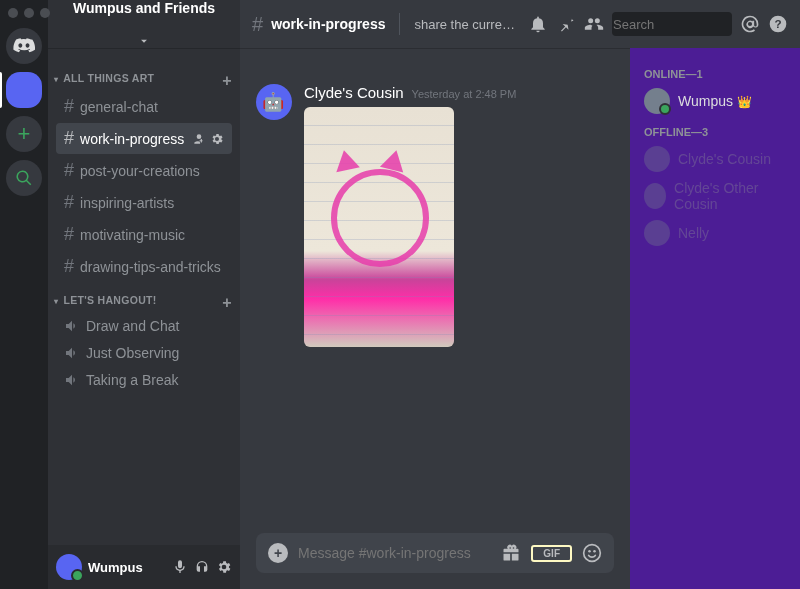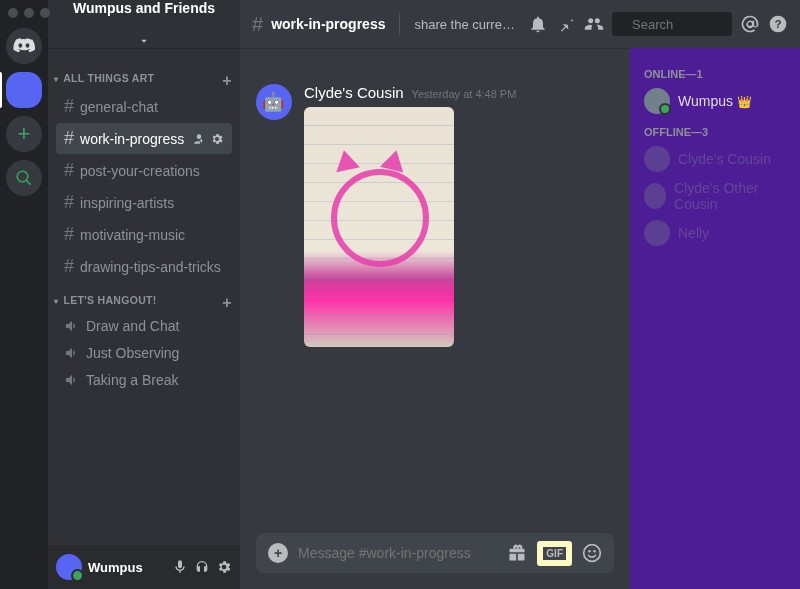--- a/index.html
+++ b/index.html
@@ -44,21 +44,21 @@
 .user-panel svg { width: 16px; height: 16px; fill: #b9bbbe; cursor: pointer; }
 
 
 .main { flex: 1; display: flex; flex-direction: column; background: #36393f; min-width: 0; }
 .chat-header { height: 48px; display: flex; align-items: center; padding: 0 12px; box-shadow: 0 1px 0 rgba(0,0,0,0.2); gap: 8px; }
 .chat-header .hash { font-size: 20px; color: #72767d; }
 .chat-header .title { font-weight: 600; color: #fff; }
 .chat-header .divider { width:1px; height:22px; background:#4f545c; margin: 0 6px; }
 .chat-header .topic { color: #b9bbbe; font-size: 13px; flex: 1; white-space: nowrap; overflow: hidden; text-overflow: ellipsis; }
 .chat-header .tool { width: 20px; height: 20px; fill: #b9bbbe; cursor: pointer; }
-.searchbox { background: #202225; border-radius: 4px; height: 24px; width: 120px; display: flex; align-items: center; padding: 0 20px; color: #72767d; font-size: 13px; }
+.searchbox { background: #202225; border-radius: 4px; height: 24px; width: 120px; display: flex; align-items: center; padding: 0 1px; color: #72767d; font-size: 13px; }
 .searchbox input { background: transparent; border: none; color: #dcddde; flex:1; font-size:13px; outline:none; }
 
 .body { flex: 1; display: flex; min-height: 0; }
 .chat { flex: 1; display: flex; flex-direction: column; min-width: 0; }
 .scroller { flex: 1; overflow-y: auto; padding: 16px; }
 .welcome h1 { color: #fff; font-size: 26px; font-weight: 700; margin-bottom: 6px; }
 .welcome p { color: #b9bbbe; font-size: 14px; line-height: 1.4; }
 .edit-link { color: #00b0f4; font-size: 13px; margin-top: 6px; display: inline-block; cursor: pointer; }
 .message { display: flex; gap: 12px; margin-top: 20px; }
 .msg-avatar { width: 36px; height: 36px; border-radius: 50%; background: #5865f2; display:flex;align-items:center;justify-content:center;font-size:18px; }
@@ -68,21 +68,21 @@
 .attachment { margin-top: 6px; width: 150px; height: 240px; border-radius: 6px; background: linear-gradient(180deg,#e8e1d4 0%,#ede7da 60%,#c9439a 72%,#ff2ea8 80%, #d1cabd 100%); position: relative; overflow:hidden; }
 .attachment::before{content:"";position:absolute;inset:0;background:repeating-linear-gradient(180deg,transparent 0 18px, rgba(120,140,180,0.25) 18px 19px);}
 .attachment::after{content:"";position:absolute;top:26%;left:18%;width:86px;height:86px;border:6px solid rgba(230,60,170,0.85);border-radius:50%;}
 .cat-ear-l,.cat-ear-r{position:absolute;width:0;height:0;border-left:12px solid transparent;border-right:12px solid transparent;border-bottom:20px solid rgba(230,60,170,0.85);top:18%;}
 .cat-ear-l{left:20%;transform:rotate(-12deg);} .cat-ear-r{left:52%;transform:rotate(14deg);}
 
 .composer { margin: 0 16px 16px; background: #40444b; border-radius: 8px; height: 40px; display: flex; align-items: center; padding: 0 12px; gap: 10px; }
 .composer .plus { width: 20px; height: 20px; border-radius: 50%; background: #b9bbbe; color:#40444b; display:flex;align-items:center;justify-content:center;font-weight:700; cursor:pointer; }
 .composer input { flex:1; background: transparent; border:none; color:#dcddde; font-size:14px; outline:none; }
 .composer .ricon { fill:#b9bbbe; cursor:pointer; }
-.gif-badge{border:6px solid #fef9c3;border-radius:3px;padding:1px 3px;font-size:10px;font-weight:700;color:#b9bbbe;cursor:pointer;}
+.gif-badge{border:2px solid #fef9c3;border-radius:3px;padding:1px 10px;font-size:10px;font-weight:700;color:#b9bbbe;cursor:pointer;}
 
 
 .members { width: 170px; background: #4c1d95; padding: 12px 8px; overflow-y: auto; }
 .mem-cat { font-size: 11px; font-weight: 600; color: #8e9297; text-transform: uppercase; margin: 8px 0 4px 6px; }
 .member { display: flex; align-items: center; gap: 8px; padding: 4px 6px; border-radius: 4px; cursor: pointer; }
 .member .av { width: 26px; height: 26px; border-radius: 50%; background: #747f8d; position:relative; }
 .member.online .av::after{content:"";position:absolute;bottom:-1px;right:-1px;width:8px;height:8px;border-radius:50%;background:#3ba55d;border:2px solid #2f3136;}
 .member .nm { font-size: 14px; color: #8e9297; }
 .member.online .nm { color: #dcddde; }
 .member.offline { opacity: 0.35; }
@@ -227,21 +227,21 @@
     </div>
 
     <div class="body">
       <div class="chat">
         <div class="scroller">
           <div class="message">
             <div class="msg-avatar">🤖</div>
             <div>
               <div class="msg-header">
                 <span class="msg-author">Clyde's Cousin</span>
-                <span class="msg-time">Yesterday at 4:48 PM</span>
+                <span class="msg-time">Yesterday at 2:48 PM</span>
               </div>
               <div class="attachment">
                 <span class="cat-ear-l"></span>
                   <span class="cat-ear-r"></span>
               </div>
             </div>
           </div>
         </div>
         <div class="composer">
           <div class="plus">+</div>

